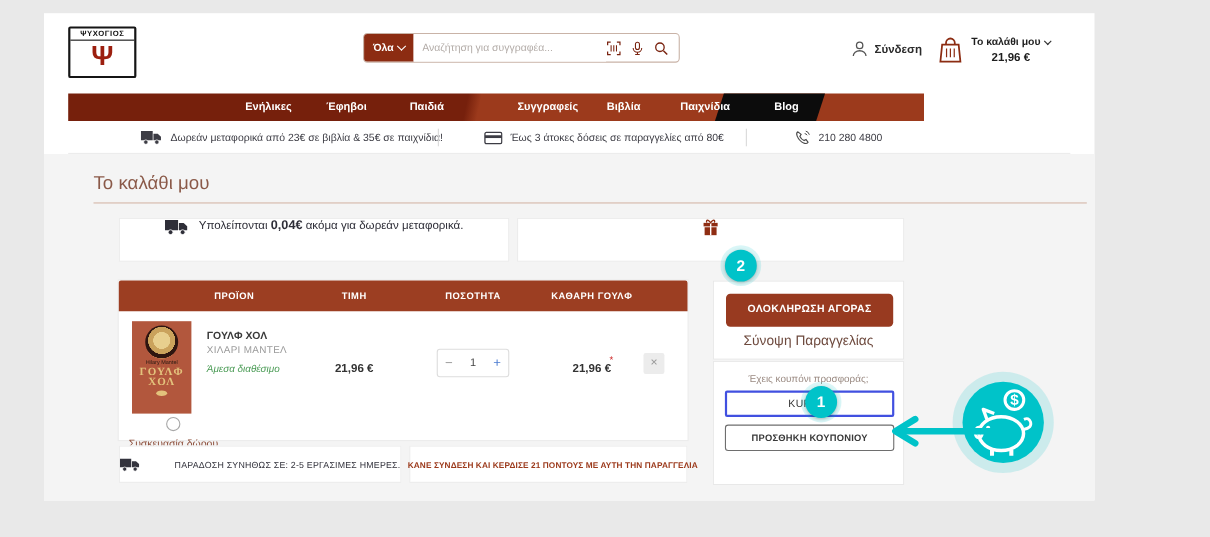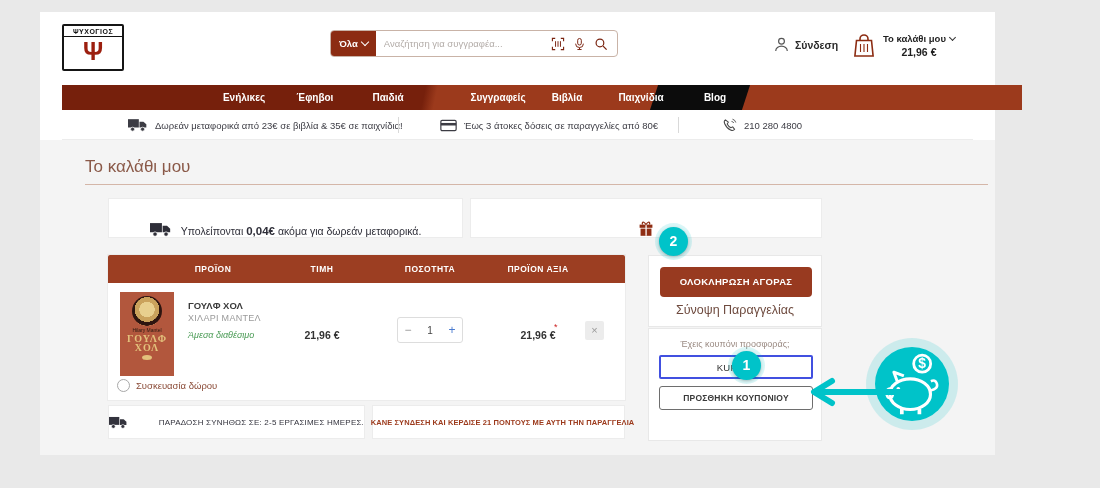--- a/index.html
+++ b/index.html
@@ -24,37 +24,37 @@
   .signin { position:absolute; left:733px; top:24px; display:flex; align-items:center; gap:5px; cursor:pointer; }
   .signin-label { font-size:10.5px; font-weight:bold; color:#2b2b2b; }
 
   .cartbox { position:absolute; left:812px; top:20px; display:flex; align-items:center; gap:7px; cursor:pointer; }
   .cart-texts { text-align:center; }
   .cart-line1 { font-size:9.5px; font-weight:bold; color:#1f1f1f; white-space:nowrap; display:flex; align-items:center; gap:4px; }
   .chev-dark { width:5px; height:5px; border-right:1.5px solid #333; border-bottom:1.5px solid #333; transform:rotate(45deg); margin-top:-2px; }
   .cart-line2 { font-size:10.5px; font-weight:bold; color:#1f1f1f; margin-top:2px; }
 
   
-  .nav { position:absolute; left:22px; top:73px; width:960px; height:25px;
+  .nav { position:absolute; left:22px; top:73px; width:778px; height:25px;
          background:linear-gradient(102deg,#76200c 0px,#76200c 356px,#9c3a1c 368px); }
   .nav-black { position:absolute; left:592px; top:0; width:92px; height:25px; background:#0c0c0c; transform:skewX(-18deg); }
   .nav-item { position:absolute; top:0; height:25px; line-height:25px; transform:translateX(-50%); color:#fff; font-size:10px; font-weight:bold; white-space:nowrap; cursor:pointer; }
 
   
   .infobar { position:absolute; left:22px; top:98px; width:911px; height:30px; background:#fff; border-bottom:1px solid #ececec; }
   .info-item { position:absolute; top:0; height:30px; display:flex; align-items:center; gap:7px; }
   .info-text { font-size:9.5px; color:#3c3c44; white-space:nowrap; }
   .info-sep { position:absolute; top:7px; width:1px; height:16px; background:#d9d9d9; }
 
   
   .body-bg { position:absolute; left:0; top:128px; width:955px; height:315px; background:#f4f4f4; }
   .page-title { position:absolute; left:45px; top:17px; font-size:17px; color:#8a5948; }
   .title-rule { position:absolute; left:45px; top:44px; width:903px; height:1px; background:#d4b6a8; }
 
-  .notice { position:absolute; top:58px; height:40px; background:#fff; border:1px solid #ececec; display:flex; align-items:flex-end; justify-content:center; gap:9px; }
+  .notice { position:absolute; top:58px; height:40px; background:#fff; border:1px solid #ececec; display:flex; align-items:flex-start; justify-content:center; gap:9px; }
   .notice-1 { left:68px; width:355px; }
   .notice-2 { left:430px; width:352px; }
   .n1-text { font-size:10.5px; color:#2e2e38; white-space:nowrap; }
   .n1-amount { font-weight:bold; font-size:11.5px; }
   .n2-text { font-size:10.5px; color:#8f2d13; font-weight:bold; white-space:nowrap; }
   .n2-link { text-decoration:underline; cursor:pointer; }
 
   
   .cart-table { position:absolute; left:68px; top:115px; width:517px; height:145px; background:#fff; box-shadow:0 0 0 1px #ececec; }
   .thead { position:relative; height:28px; background:#9c3e22; border-radius:2px 2px 0 0;padding-left:20px; }
@@ -72,21 +72,21 @@
   .stepper { position:absolute; left:289px; top:34px; width:66px; height:26px; border:1px solid #ddd; border-radius:3px; background:#fff; display:flex; align-items:center; }
   .step-minus, .step-plus { width:20px; text-align:center; font-size:12px; cursor:pointer; }
   .step-minus { color:#999; } .step-minus::before { content:"−"; }
   .step-plus { color:#4a7bd0; } .step-plus::before { content:"+"; }
   .step-qty { flex:1; text-align:center; font-size:10px; color:#444; }
   .cell-net { position:absolute; left:430px; top:46px; transform:translateX(-50%); font-size:10.5px; font-weight:bold; color:#333; }
   .net-star { position:absolute; left:446px; top:39px; color:#cc2222; font-size:9px; }
   .net-star::before { content:"*"; }
   .remove-btn { position:absolute; left:477px; top:38px; width:19px; height:19px; background:#ececec; border-radius:2px; color:#9a9a9a; font-size:11px; line-height:19px; text-align:center; cursor:pointer; }
   .remove-btn::before { content:"×"; }
-  .gift-wrap { position:absolute; left:9px; top:96px; display:flex; align-items:center; gap:6px; cursor:pointer; }
+  .gift-wrap { position:absolute; left:9px; top:96px; display:flex; align-items:center; gap:6px; cursor:pointer;flex-direction:column; }
   .radio { width:13px; height:13px; border:1.5px solid #a8a8a8; border-radius:50%; background:#fff; }
   .gift-wrap-label { font-size:9.5px; color:#8a4a36; }
 
   
   .bbar { position:absolute; top:265px; height:34px; background:#fff; border:1px solid #ececec; display:flex; align-items:center; justify-content:center; gap:8px; }
   .bbar-1 { left:68px; width:257px;justify-content:space-between; }
   .bbar-2 { left:332px; width:253px; }
   .bbar1-text { font-size:8px; color:#33333d; letter-spacing:.2px; white-space:nowrap; }
   .bbar2-text { font-size:7.5px; color:#9c3a1c; font-weight:bold; letter-spacing:.1px; white-space:nowrap; }
 
@@ -230,21 +230,21 @@
             <path d="M9.3 4.5v14h1.6v-14Z" fill="#fff"></path>
             <path d="M6 4.2C4.6 3 5.6 1 7.2 1.6 8.3 2 9.3 3.2 10 4.4 10.7 3.2 11.7 2 12.8 1.6c1.6-.6 2.6 1.4 1.2 2.6" fill="none" stroke="#8f2d13" stroke-width="1.5"></path>
           </svg>
       </div>
 
       <div class="cart-table">
         <div class="thead">
           <span class="th" style="left:105px">ΠΡΟΪΟΝ</span>
           <span class="th" style="left:214px">ΤΙΜΗ</span>
           <span class="th" style="left:322px">ΠΟΣΟΤΗΤΑ</span>
-          <span class="th" style="left:430px">ΠΡΟΪΟΝ ΑΞΙΑ</span>
+          <span class="th" style="left:430px">ΚΑΘΑΡΗ ΓΟΥΛΦ</span>
         </div>
         <div class="trow">
           <div class="cover">
             <div class="cover-rose"></div>
             <div class="cover-author">Hilary Mantel</div>
             <div class="cover-title">ΓΟΥΛΦ</div>
             <div class="cover-title">ΧΟΛ</div>
             <div class="cover-pub"></div>
           </div>
           <div class="prod-title">ΓΟΥΛΦ ΧΟΛ</div>

